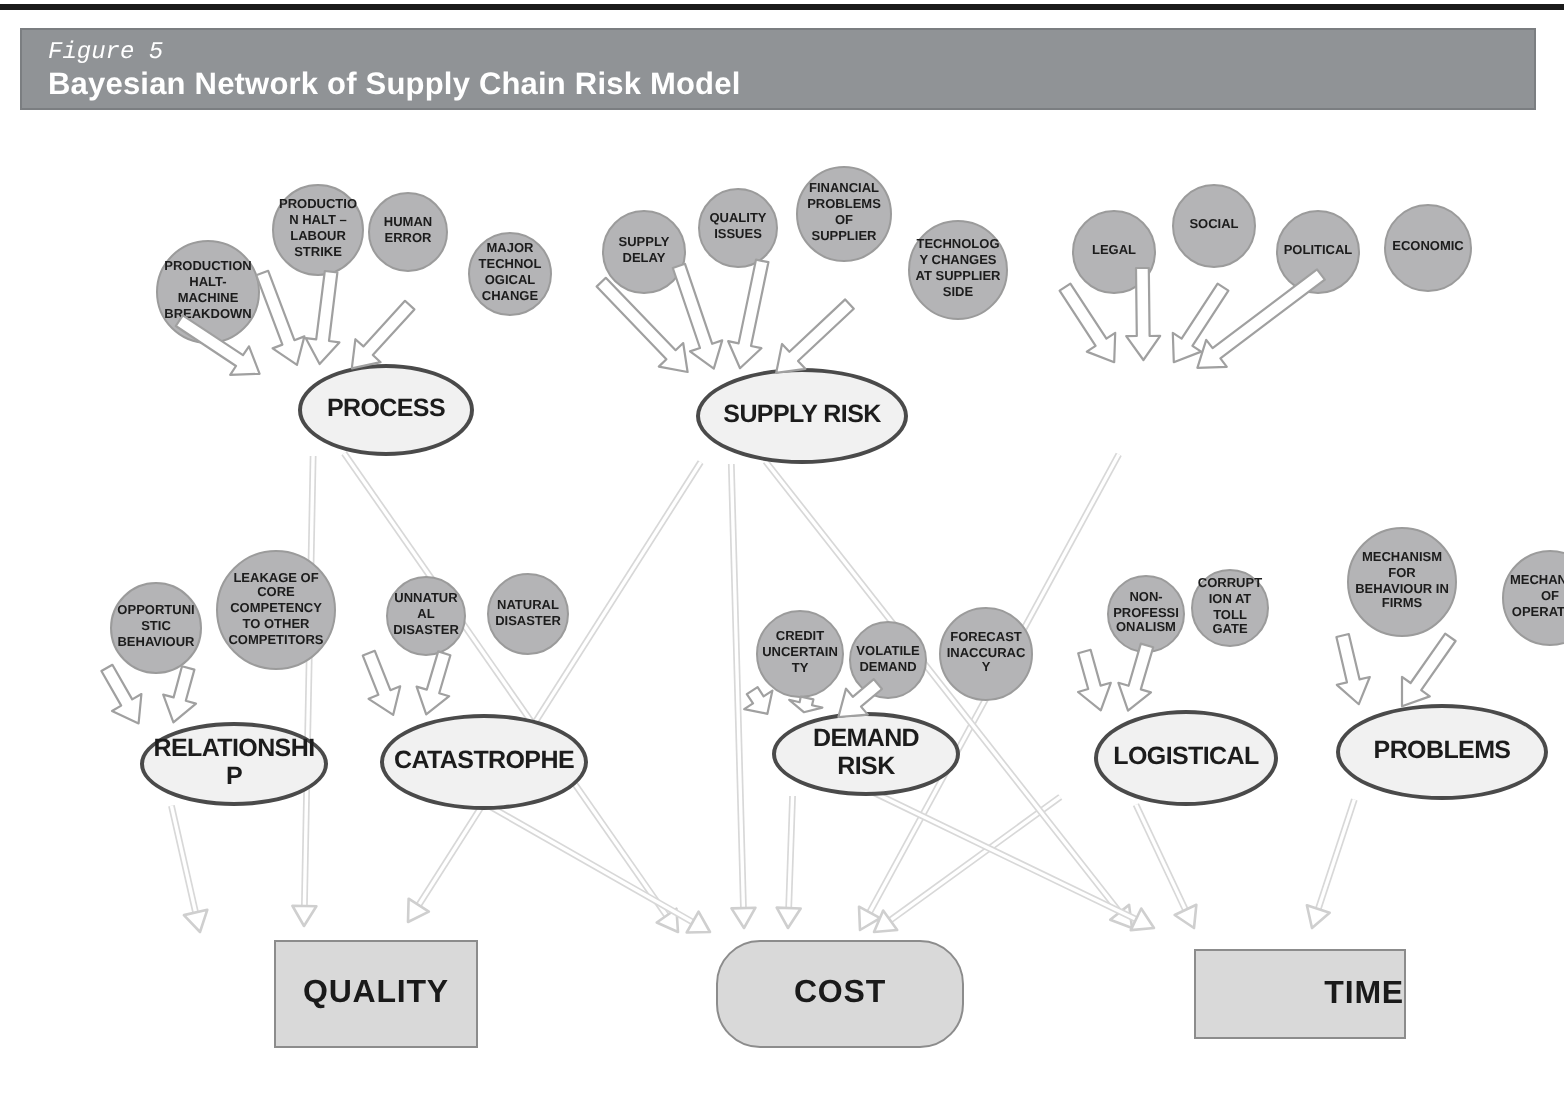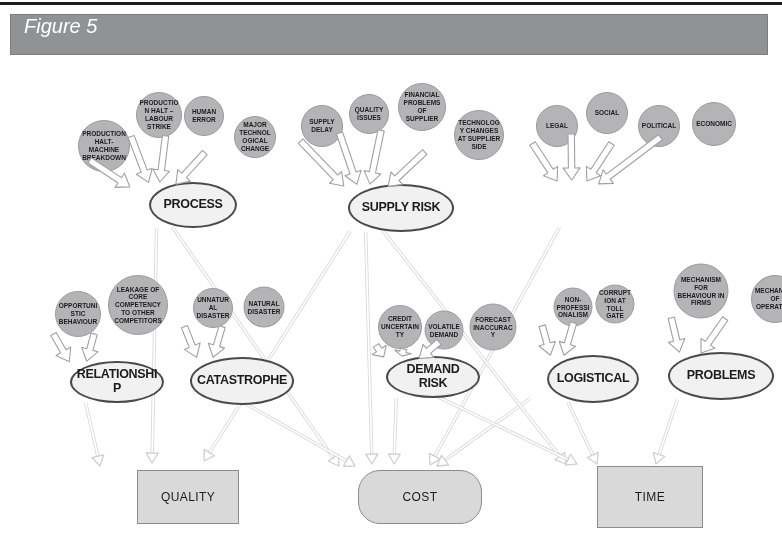--- a/index.html
+++ b/index.html
@@ -6,21 +6,21 @@
   #canvas{
     position:relative;width:782px;height:549px;overflow:hidden;
     background:#ffffff;font-family:"Liberation Sans","DejaVu Sans",sans-serif;
   }
   .topline{position:absolute;left:0;top:2px;width:782px;height:3px;background:#1b1b1b;}
   .header{
     position:absolute;left:10px;top:14px;width:758px;height:41px;box-sizing:border-box;
     background:var(--header-bg,#909396);border:1px solid #7b7e81;
     padding:3px 0 0 13px;color:#ffffff;
   }
-  .fig-label{font-family:Liberation Sans, sans-serif;font-style:italic;font-size:20px;line-height:16px;}
+  .fig-label{font-family:Liberation Mono, monospace;font-style:italic;font-size:12px;line-height:16px;}
   .fig-title{font-weight:bold;font-size:15.5px;line-height:18px;letter-spacing:0.1px;}
   svg.layer{position:absolute;left:0;top:0;pointer-events:none;}
   #edges-layer{z-index:1;}
   #nodes-layer{position:absolute;left:16px;top:0;width:782px;height:549px;z-index:2;margin-left:20px;}
   #arrows-layer{z-index:3;}
   .node{
     position:absolute;transform:translate(-50%,-50%);
     display:flex;align-items:center;justify-content:center;
     text-align:center;box-sizing:border-box;color:#1c1c1c;
   }
@@ -28,30 +28,31 @@
     background:var(--cause-fill,#b4b4b6);border:1px solid #9b9b9b;border-radius:50%;
     font-weight:bold;font-size:6.5px;line-height:1.2;overflow-wrap:anywhere;padding:2px;
   }
   .node.category{
     background:var(--category-fill,#f1f1f1);border:2px solid #4a4a4a;border-radius:50%;
     font-weight:bold;font-size:12.5px;letter-spacing:-0.3px;line-height:1.1;
     overflow-wrap:anywhere;padding:0 4px;z-index:2;
   }
   .node.outcome{
     background:var(--outcome-fill,#d9d9d9);border:1px solid #8c8c8c;
-    font-size:12px;letter-spacing:0.4px;font-weight:normal;color:#1a1a1a;
+    font-size:16px;letter-spacing:0.4px;font-weight:bold;color:#1a1a1a;
   }
 </style>
 </head>
 <body>
 
 <div id="canvas" style="--header-bg: #909396; --cause-fill: #b4b4b6; --category-fill: #f1f1f1; --outcome-fill: #d9d9d9;">
   <div class="topline"></div>
   <div class="header">
     <div class="fig-label">Figure 5</div>
+    <div class="fig-title">Bayesian Network of Supply Chain Risk Model</div>
   </div>
   <svg id="edges-layer" class="layer" width="782" height="549">
       <line x1="85.72592625191338" y1="402.89356869266965" x2="97.79382752716135" y2="456.24639538323964" stroke="#d8d8d8" stroke-width="3.4"></line>
       <line x1="85.72592625191338" y1="402.89356869266965" x2="97.79382752716135" y2="456.24639538323964" stroke="#ffffff" stroke-width="1.7"></line>
       <polygon points="100,466 91.94166475710514,457.5700988669428 103.64599029721757,454.92269189953646" fill="#ffffff" stroke="#cfcfcf" stroke-width="1.3" stroke-linejoin="round"></polygon>
       <line x1="156.55428643586328" y1="227.9988199094549" x2="152.19376206660567" y2="453.0018773631474" stroke="#d8d8d8" stroke-width="3.4"></line>
       <line x1="156.55428643586328" y1="227.9988199094549" x2="152.19376206660567" y2="453.0018773631474" stroke="#ffffff" stroke-width="1.7"></line>
       <polygon points="152,463 146.1948884844941,452.885620123184 158.19263564871724,453.1181346031108" fill="#ffffff" stroke="#cfcfcf" stroke-width="1.3" stroke-linejoin="round"></polygon>
       <line x1="350.3244436657164" y1="231.06158852530285" x2="209.36875492193158" y2="452.56338512267894" stroke="#d8d8d8" stroke-width="3.4"></line>
       <line x1="350.3244436657164" y1="231.06158852530285" x2="209.36875492193158" y2="452.56338512267894" stroke="#ffffff" stroke-width="1.7"></line>
@@ -177,21 +178,21 @@
       </div>
       <div class="node category" style="left: 685px; top: 376px; width: 106px; height: 48px;">
         <span>PROBLEMS</span>
       </div>
       <div class="node outcome" style="left: 152px; top: 497px; width: 102px; height: 54px;">
         <span>QUALITY</span>
       </div>
       <div class="node outcome" style="left: 384px; top: 497px; width: 124px; height: 54px; border-radius: 22px;">
         <span>COST</span>
       </div>
-      <div class="node outcome" style="left: 614px; top: 497px; width: 106px; height: 62px;">
+      <div class="node outcome" style="left: 614px; top: 497px; width: 106px; height: 45px; justify-content: flex-end;">
         <span>TIME</span>
       </div>
     </div>
   <svg id="arrows-layer" class="layer" width="782" height="549">
       <polygon points="87.9,163.0 118.0,183.0 115.1,187.4 129.8,186.9 124.5,173.2 121.5,177.6 91.4,157.7" fill="#ffffff" stroke="#a0a0a0" stroke-width="1.1" stroke-linejoin="round"></polygon>
       <polygon points="128.1,137.6 141.2,172.3 136.3,174.2 148.5,182.4 152.2,168.2 147.2,170.1 134.1,135.4" fill="#ffffff" stroke="#a0a0a0" stroke-width="1.1" stroke-linejoin="round"></polygon>
       <polygon points="162.4,135.5 158.1,169.7 152.9,169.1 159.8,182.0 169.7,171.2 164.5,170.5 168.7,136.2" fill="#ffffff" stroke="#a0a0a0" stroke-width="1.1" stroke-linejoin="round"></polygon>
       <polygon points="202.5,150.4 181.7,173.2 177.7,169.6 175.9,184.2 190.3,181.1 186.4,177.5 207.2,154.7" fill="#ffffff" stroke="#a0a0a0" stroke-width="1.1" stroke-linejoin="round"></polygon>
       <polygon points="298.3,143.3 333.2,179.6 329.4,183.3 343.8,186.0 341.6,171.5 337.8,175.1 302.9,138.9" fill="#ffffff" stroke="#a0a0a0" stroke-width="1.1" stroke-linejoin="round"></polygon>
       <polygon points="336.4,134.0 350.0,174.0 345.0,175.7 356.9,184.3 361.1,170.2 356.1,171.9 342.5,131.9" fill="#ffffff" stroke="#a0a0a0" stroke-width="1.1" stroke-linejoin="round"></polygon>

